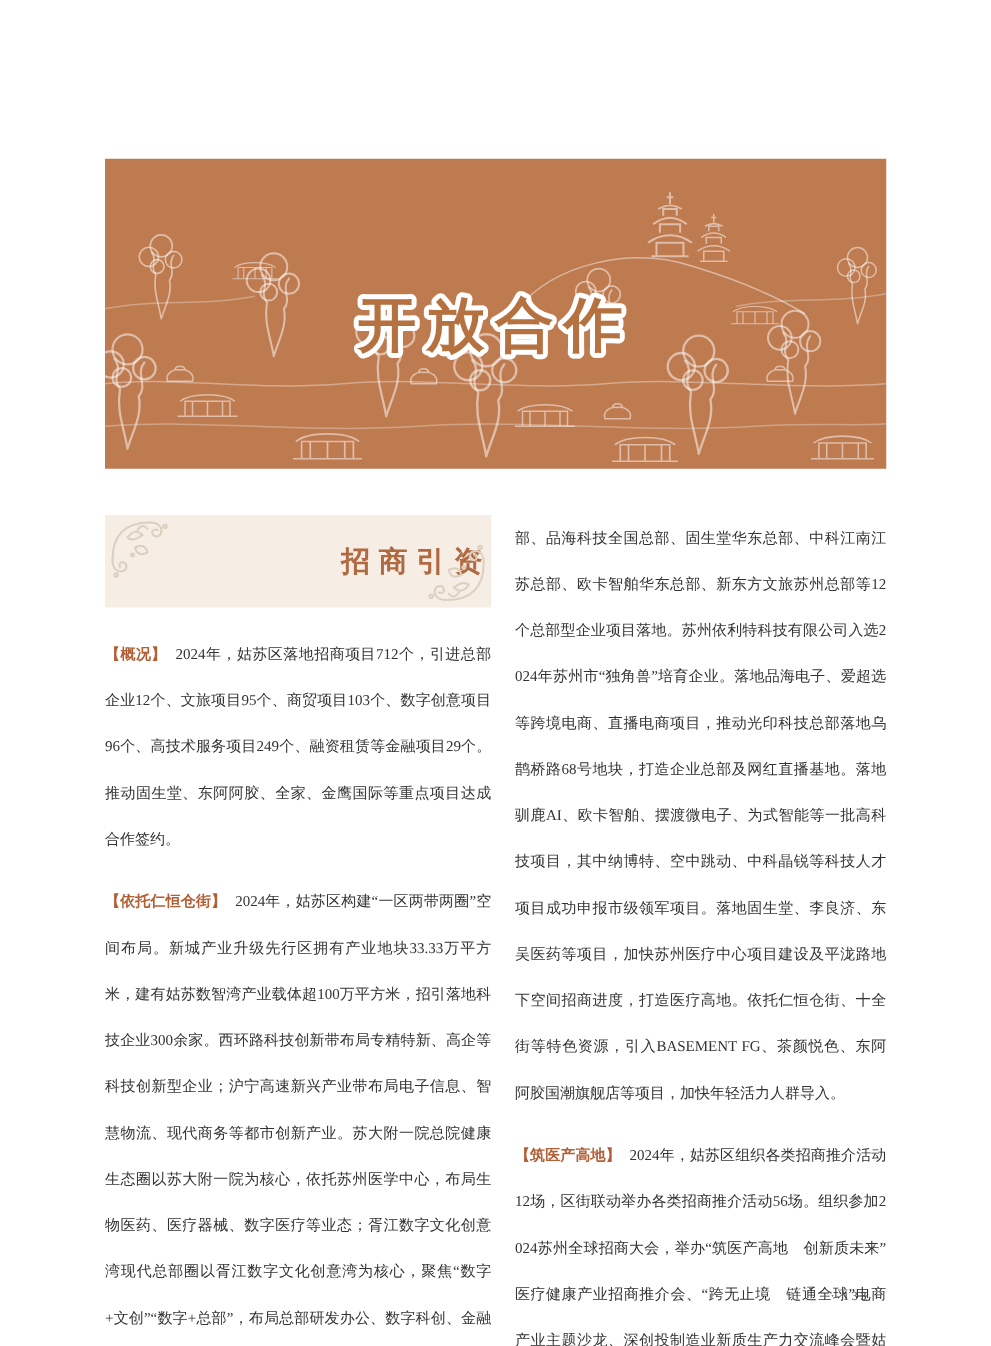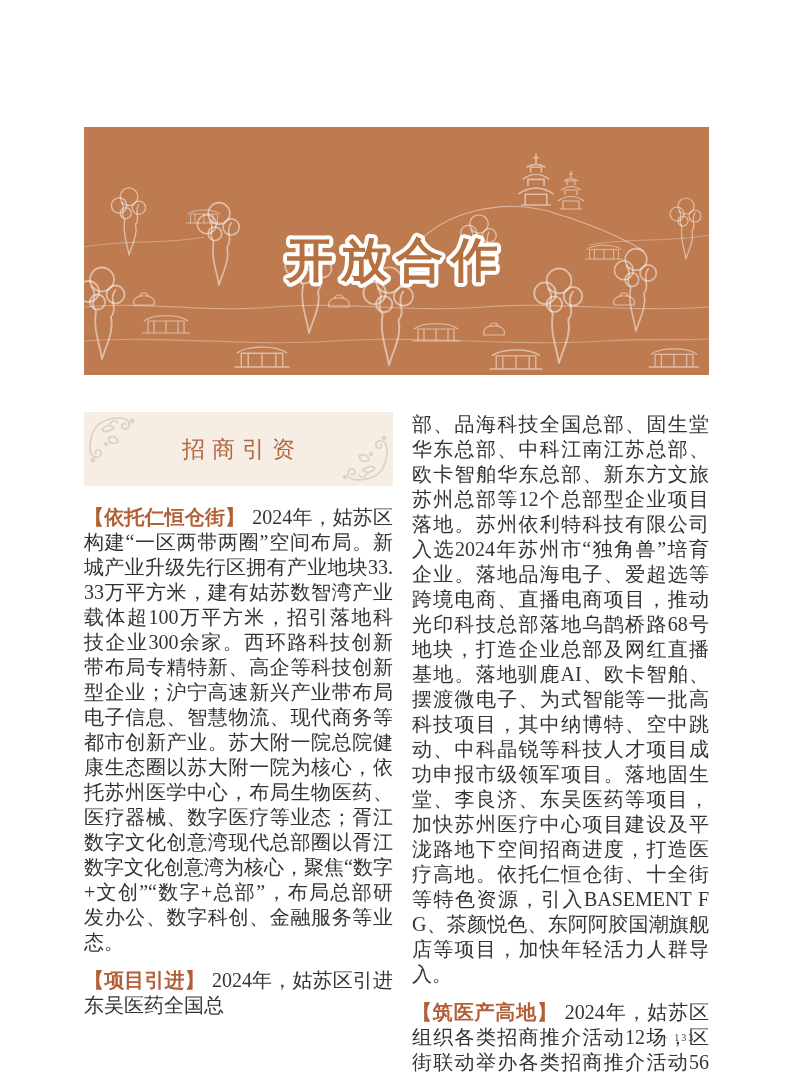--- a/index.html
+++ b/index.html
@@ -24,33 +24,33 @@
   .columns{display:flex;gap:19px;margin-top:37px;}
   .col-left{width:309px;}
   .col-right{width:297px;}
 
   
   .section-box{
     position:relative;width:309px;height:74px;
     background:#f6eee4;margin-bottom:19px;
   }
   .section-title{
-    width:100%;text-align:center;line-height:74px;
+    width:100%;text-align:right;line-height:74px;
     font-family:"Liberation Sans","DejaVu Sans",sans-serif;
-    font-weight:400;font-size:23px;letter-spacing:7px;
+    font-weight:700;font-size:23px;letter-spacing:7px;
     color:#b06a42;text-indent:7px;
   }
   .orn{position:absolute;width:54px;height:54px;}
   .orn-tl{left:2px;top:2px;}
   .orn-br{right:2px;bottom:2px;transform:rotate(180deg);}
 
   
   .para{
     margin:0 0 13px 0;
-    font-size:20px;line-height:25px;color:#333333;
+    font-size:12px;line-height:37px;color:#333333;
     text-align:justify;
     word-break:break-all;
   }
   .para:last-child{margin-bottom:0;}
   .para .label{
     color:#b25f36;font-weight:700;margin-right:7px;
   }
 
   
   .page-number{
@@ -151,20 +151,21 @@
               <path d="M16,16 q6,-8 12,-2 q-8,6 -12,2"></path>
               <path d="M22,24 q8,-4 10,4 q-8,4 -10,-4"></path>
               <path d="M24,10 q4,-6 8,-1"></path>
               <circle cx="46" cy="7" r="1.4"></circle>
               <circle cx="7" cy="46" r="1.4"></circle>
               <circle cx="20" cy="30" r="1.2"></circle>
             </g>
           </svg>
         </div>
 
+        <p class="para"><span class="label">【概况】</span><span>2024年，姑苏区落地招商项目712个，引进总部企业12个、文旅项目95个、商贸项目103个、数字创意项目96个、高技术服务项目249个、融资租赁等金融项目29个。推动固生堂、东阿阿胶、全家、金鹰国际等重点项目达成合作签约。</span></p>
 
         <p class="para"><span class="label">【依托仁恒仓街】</span><span>2024年，姑苏区构建“一区两带两圈”空间布局。新城产业升级先行区拥有产业地块33.33万平方米，建有姑苏数智湾产业载体超100万平方米，招引落地科技企业300余家。西环路科技创新带布局专精特新、高企等科技创新型企业；沪宁高速新兴产业带布局电子信息、智慧物流、现代商务等都市创新产业。苏大附一院总院健康生态圈以苏大附一院为核心，依托苏州医学中心，布局生物医药、医疗器械、数字医疗等业态；胥江数字文化创意湾现代总部圈以胥江数字文化创意湾为核心，聚焦“数字+文创”“数字+总部”，布局总部研发办公、数字科创、金融服务等业态。</span></p>
 
         <p class="para"><span class="label">【项目引进】</span><span>2024年，姑苏区引进东吴医药全国总</span></p>
       </div>
 
       <div class="col-right">
         <p class="para"><span>部、品海科技全国总部、固生堂华东总部、中科江南江苏总部、欧卡智舶华东总部、新东方文旅苏州总部等12个总部型企业项目落地。苏州依利特科技有限公司入选2024年苏州市“独角兽”培育企业。落地品海电子、爱超选等跨境电商、直播电商项目，推动光印科技总部落地乌鹊桥路68号地块，打造企业总部及网红直播基地。落地驯鹿AI、欧卡智舶、摆渡微电子、为式智能等一批高科技项目，其中纳博特、空中跳动、中科晶锐等科技人才项目成功申报市级领军项目。落地固生堂、李良济、东吴医药等项目，加快苏州医疗中心项目建设及平泷路地下空间招商进度，打造医疗高地。依托仁恒仓街、十全街等特色资源，引入BASEMENT FG、茶颜悦色、东阿阿胶国潮旗舰店等项目，加快年轻活力人群导入。</span></p>
 
         <p class="para"><span class="label">【筑医产高地】</span><span>2024年，姑苏区组织各类招商推介活动12场，区街联动举办各类招商推介活动56场。组织参加2024苏州全球招商大会，举办“筑医产高地　创新质未来”医疗健康产业招商推介会、“跨无止境　链通全球”电商产业主题沙龙、深创投制造业新质生产力交流峰会暨姑苏区投资环境说明会等活动，签约各类产业项目100余个。</span></p>

